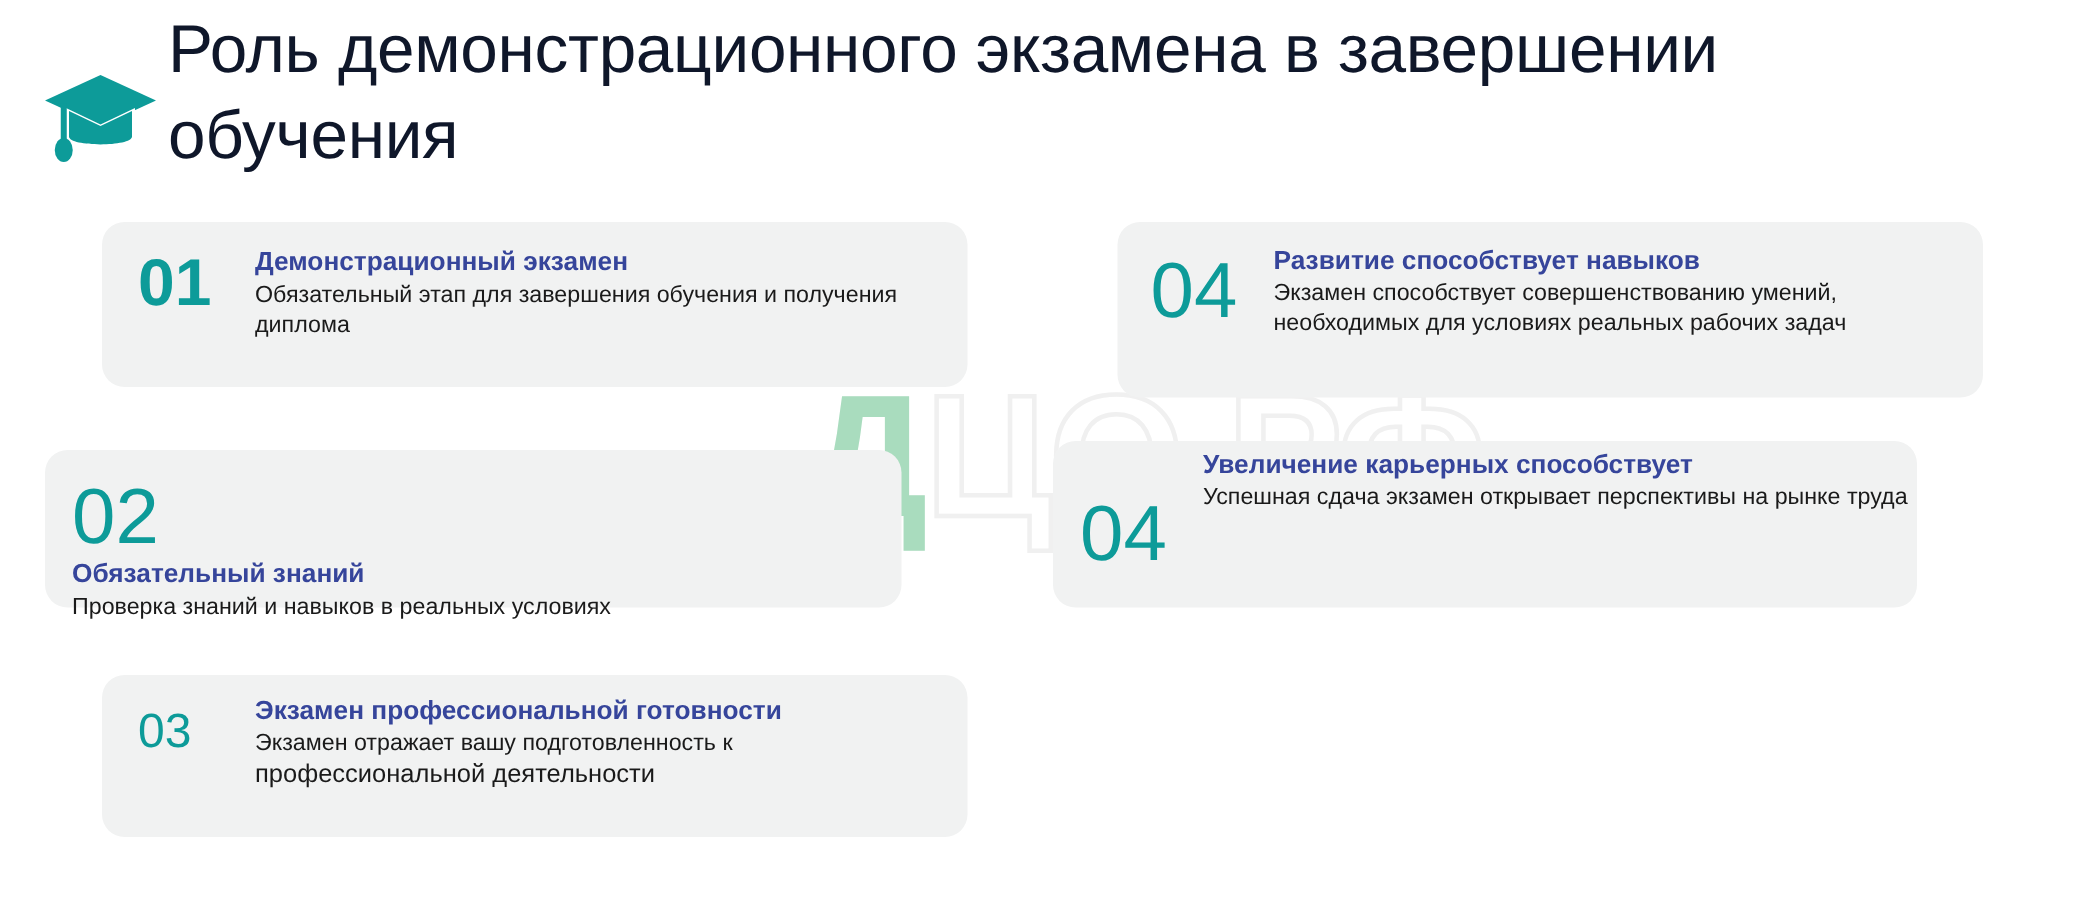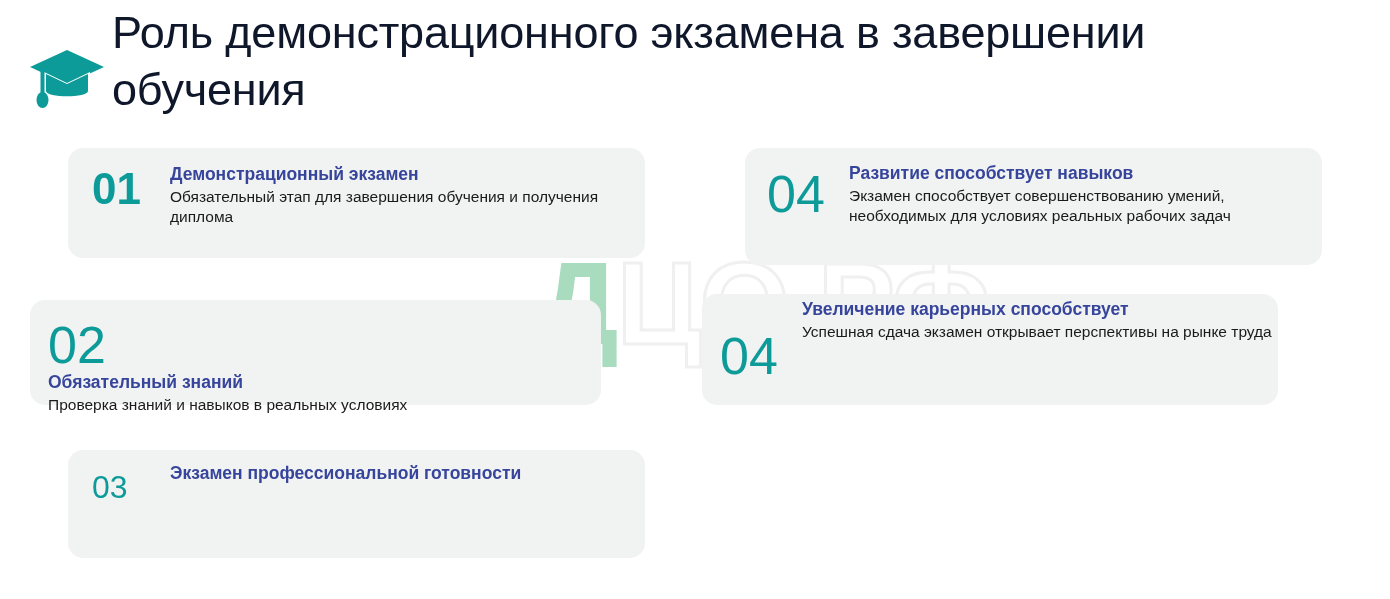--- a/index.html
+++ b/index.html
@@ -149,20 +149,24 @@
       <div class="card-head">Обязательный знаний</div>
       <div class="card-body">Проверка знаний и навыков в реальных условиях</div>
     </div>
   </div>
 
   <div class="card" id="card3"></div>
   <div class="card-inner" id="card3-inner">
     <div class="card-num">03</div>
     <div class="card-text">
       <div class="card-head">Экзамен профессиональной готовности</div>
+      <div class="card-body">
+        <div>Экзамен отражает вашу подготовленность к</div>
+        <div class="line2">профессиональной деятельности</div>
+      </div>
     </div>
   </div>
 
   <div class="card" id="card4"></div>
   <div class="card-inner" id="card4-inner">
     <div class="card-num">04</div>
     <div class="card-text">
       <div class="card-head">Развитие способствует навыков</div>
       <div class="card-body">Экзамен способствует совершенствованию умений, необходимых для условиях реальных рабочих задач</div>
     </div>

